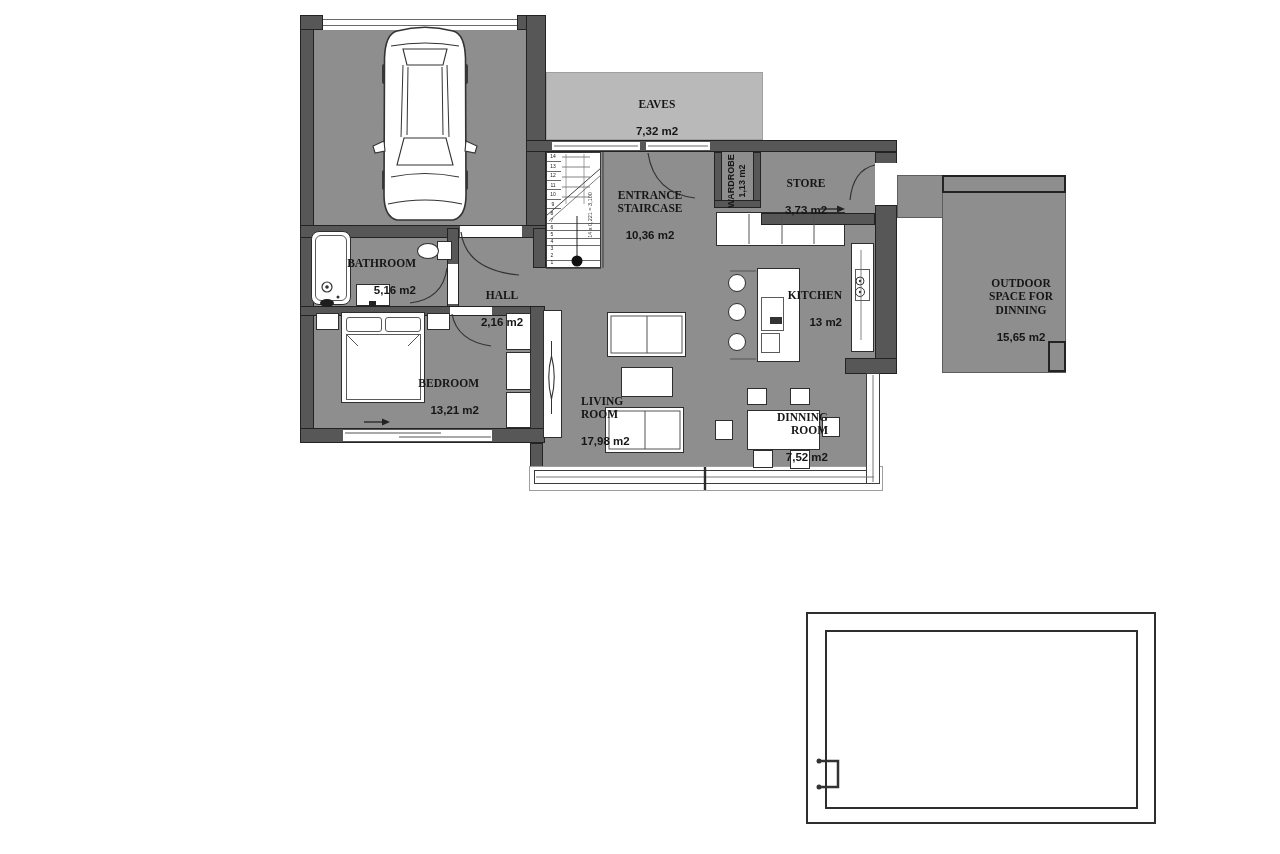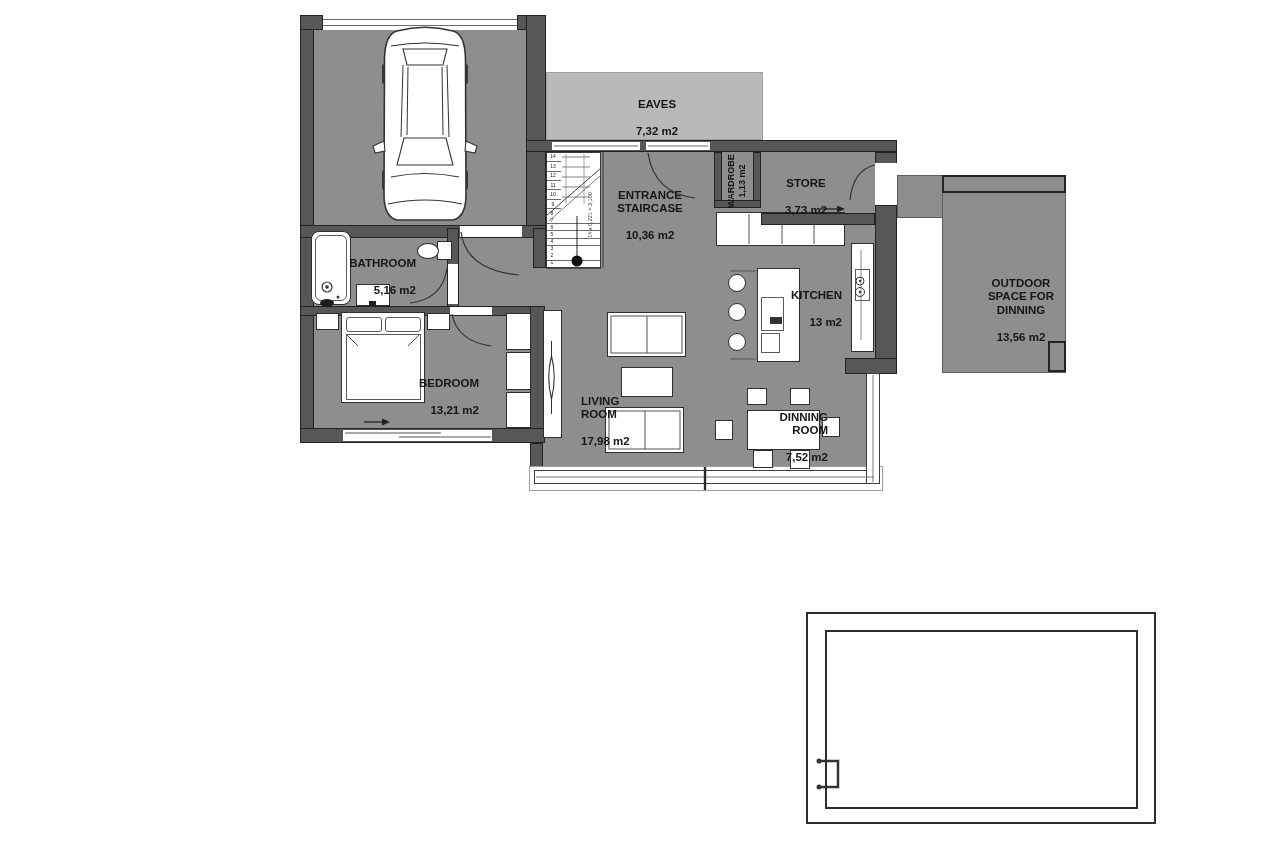--- a/index.html
+++ b/index.html
@@ -12,21 +12,21 @@
   .white{position:absolute;background:#fff;}
   .fix{position:absolute;background:#fff;border:1px solid #2e2e2e;box-sizing:border-box;}
   .thin{position:absolute;background:#fff;border:1px solid #5a5a5a;box-sizing:border-box;}
   .glass{position:absolute;background:#fff;border:1px solid #3c3c3c;box-sizing:border-box;}
   .gframe{position:absolute;background:#fff;border:1px solid #9d9d9d;box-sizing:border-box;}
   .bench{position:absolute;background:var(--room,#8e8e8e);border:2px solid #232323;box-sizing:border-box;}
   .pool{position:absolute;background:#fff;border:2px solid #2e2e2e;box-sizing:border-box;}
   .pool-in{position:absolute;border:2px solid #2e2e2e;box-sizing:border-box;}
   .stool{position:absolute;width:18px;height:18px;border-radius:50%;background:#fff;border:1px solid #2e2e2e;box-sizing:border-box;}
   .lbl{position:absolute;font-weight:bold;font-size:11.5px;line-height:13.5px;color:#161616;white-space:pre-line;}
-  .lbl .nm{white-space:pre-line;}
+  .lbl .nm{white-space:pre-line;font-family:Liberation Serif, serif;}
   .rot{transform:rotate(-90deg);}
   .wr-lbl{position:absolute;left:706px;top:156px;width:62px;height:50px;display:flex;flex-direction:column;
           justify-content:center;text-align:center;font-weight:bold;font-size:9px;line-height:11px;color:#161616;}
   .stair-note{position:absolute;left:561px;top:211px;width:58px;height:8px;font-size:5.5px;line-height:8px;
           color:#333;text-align:center;font-weight:normal;}
   .steps-u{position:absolute;background:repeating-linear-gradient(to bottom,#fff 0px,#fff 8.4px,#6a6a6a 8.4px,#6a6a6a 9.33px);}
   .steps-l{position:absolute;background:repeating-linear-gradient(to bottom,#fff 0px,#fff 6.5px,#6a6a6a 6.5px,#6a6a6a 7.4px);}
   .nums{position:absolute;display:flex;flex-direction:column;justify-content:space-between;
         font-size:5px;line-height:5px;color:#222;text-align:center;font-weight:normal;}
   svg.overlay{position:absolute;left:0;top:0;pointer-events:none;}
@@ -285,25 +285,29 @@
     <div>1,13 m2</div>
   </div>
   <div class="lbl" style="left:746px;top:163px;width:120px;text-align:center;">
     <div class="nm">STORE</div>
     <div>3,73 m2</div>
   </div>
   <div class="lbl" style="left:966px;top:263px;width:110px;text-align:center;">
     <div class="nm">OUTDOOR
 SPACE FOR
 DINNING</div>
-    <div>13,56 m2</div>
+    <div>15,65 m2</div>
   </div>
   <div class="lbl" style="left:316px;top:243px;width:100px;text-align:right;">
     <div class="nm">BATHROOM</div>
     <div>5,16 m2</div>
+  </div>
+  <div class="lbl" style="left:452px;top:275px;width:100px;text-align:center;">
+    <div class="nm">HALL</div>
+    <div>2,16 m2</div>
   </div>
   <div class="lbl" style="left:740px;top:275px;width:102px;text-align:right;">
     <div class="nm">KITCHEN</div>
     <div>13 m2</div>
   </div>
   <div class="lbl" style="left:379px;top:363px;width:100px;text-align:right;">
     <div class="nm">BEDROOM</div>
     <div>13,21 m2</div>
   </div>
   <div class="lbl" style="left:581px;top:381px;width:100px;text-align:left;">

